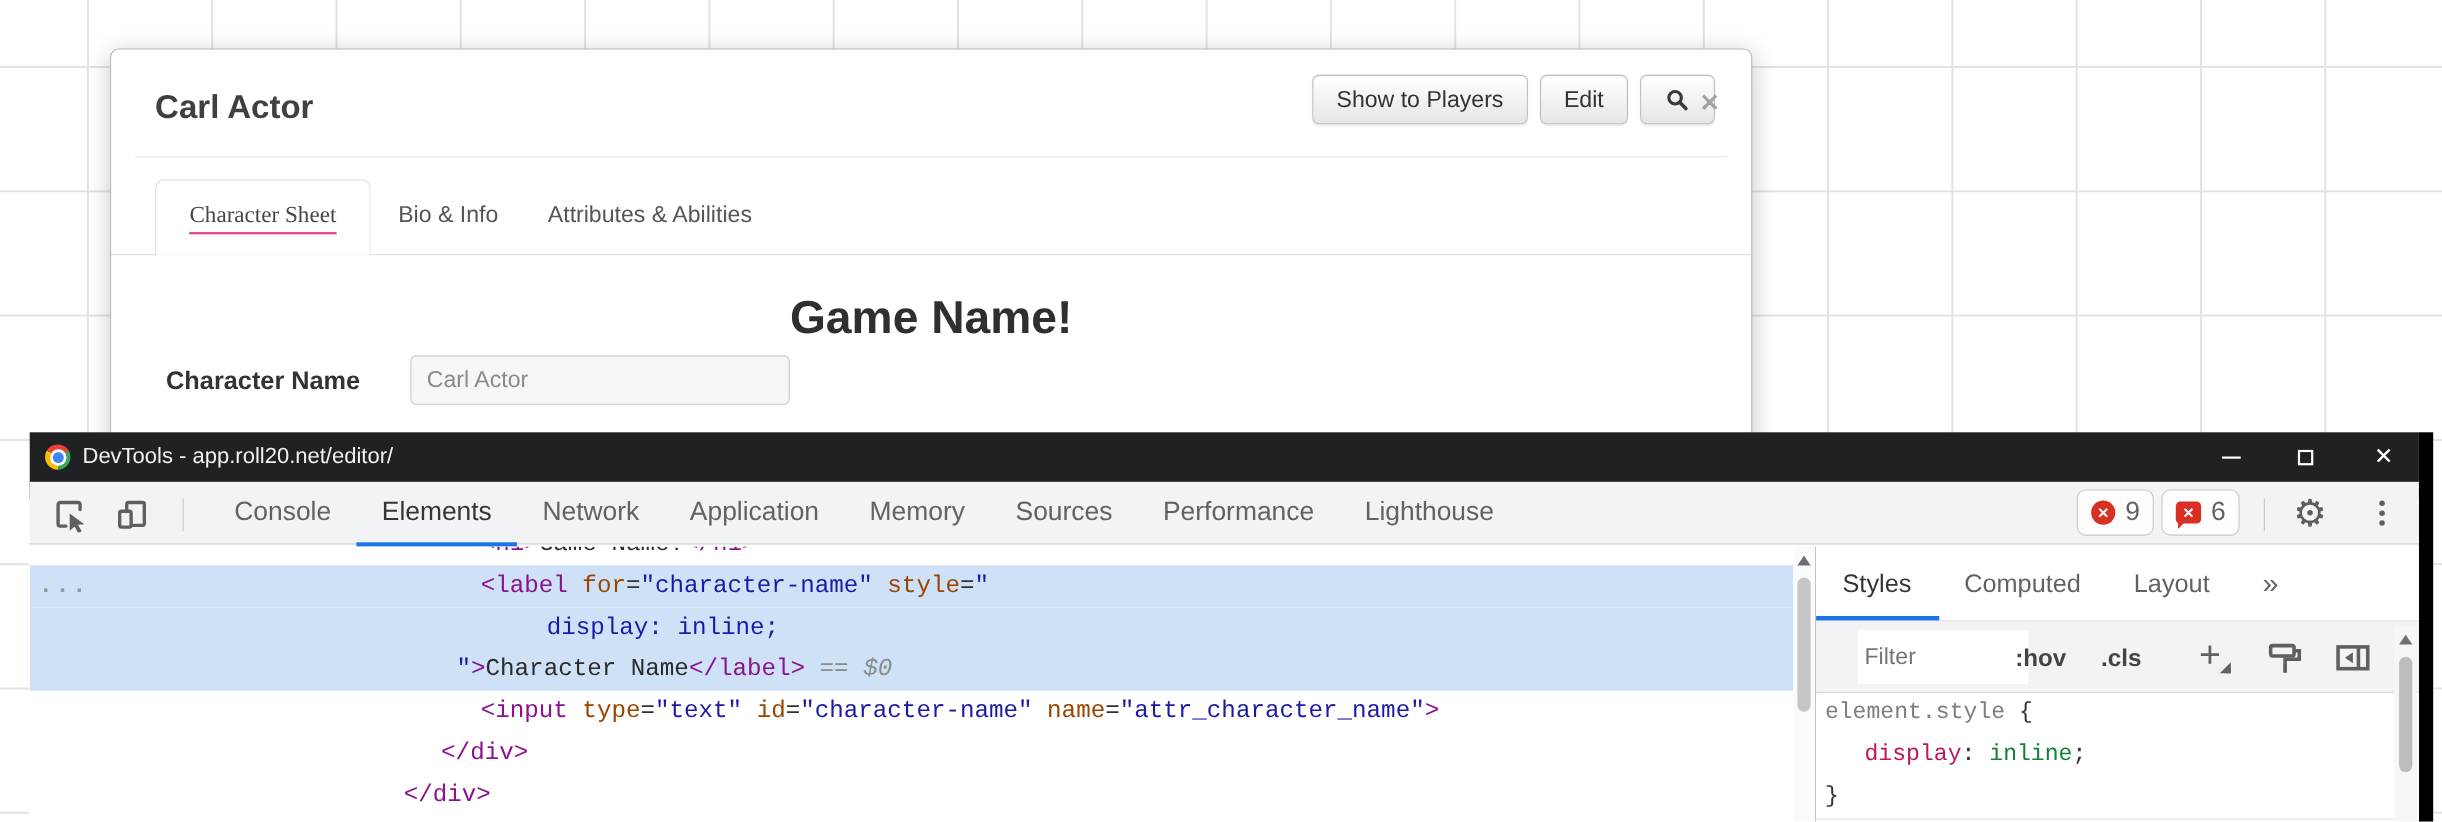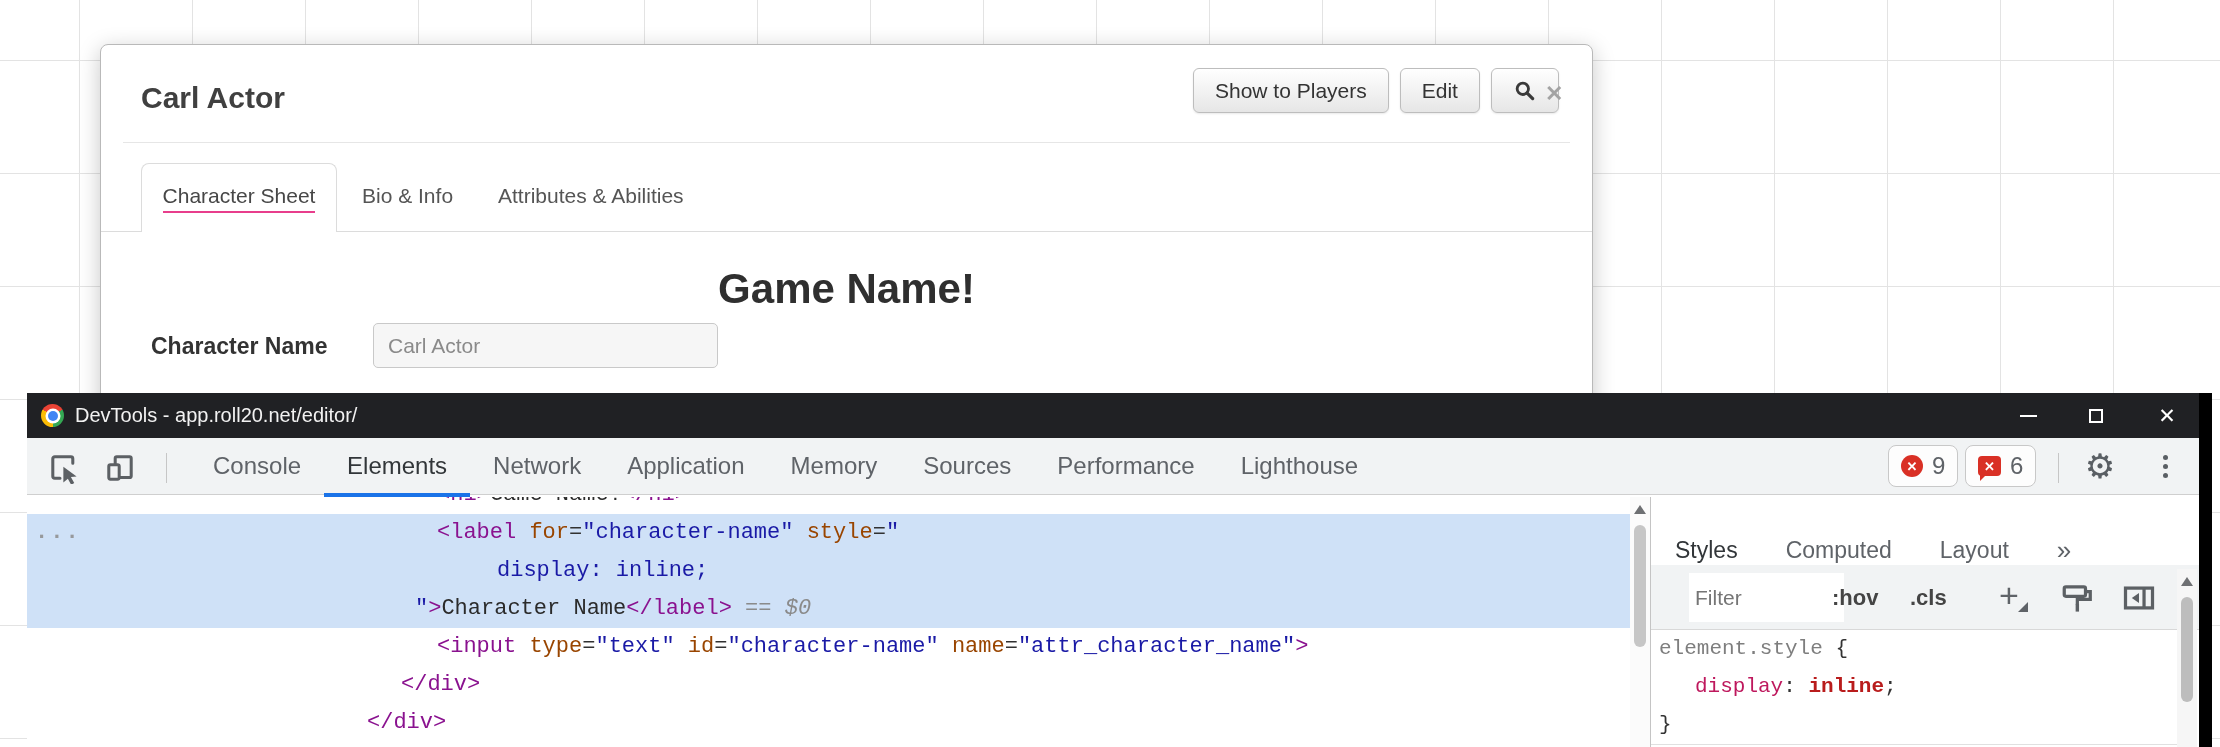--- a/index.html
+++ b/index.html
@@ -22,21 +22,21 @@
   .r20-btn { display:inline-flex; align-items:center; justify-content:center;
     height:45px; padding:0 21px; font-size:21px; color:#333;
     background:linear-gradient(#ffffff,#e6e6e6); border:1px solid #bdbdbd; border-radius:6px;
     box-shadow:0 1px 2px rgba(0,0,0,.09); cursor:pointer; }
   .dlg-close { position:absolute; left:1444px; top:36px; font-size:22px; font-weight:bold; color:#a3a3a3; cursor:pointer; }
   .dlg-divider { position:absolute; top:97px; left:22px; right:22px; border-top:1px solid #e6e6e6; }
 
   .dlg-tabline { position:absolute; top:186px; left:0; right:0; border-top:1px solid #dcdcdc; }
   .dlg-tab-active { position:absolute; left:40px; top:118px; width:196px; height:69px;
     background:#fff; border:1px solid #dcdcdc; border-bottom:none; border-radius:8px 8px 0 0;
-    display:flex; align-items:center; justify-content:center; z-index:2; cursor:pointer; }
+    display:flex; align-items:center; justify-content:center; z-index:2; cursor:pointer;font-family:Liberation Serif, serif; }
   .dlg-tab-active span { font-size:21px; color:#474747; border-bottom:2px solid #e83e8c; padding-bottom:3px; }
   .dlg-tab { position:absolute; top:118px; height:69px; line-height:66px; font-size:21px; color:#555; cursor:pointer; }
   .dlg-tab.bio { left:261px; }
   .dlg-tab.attr { left:397px; }
 
   .dlg-heading { position:absolute; top:220px; left:0; right:0; text-align:center;
     font-size:42px; font-weight:bold; color:#2f2f2f; }
   .dlg-field-label { position:absolute; left:50px; top:288px; font-size:23px; font-weight:bold; color:#333; }
   .dlg-input { position:absolute; left:272px; top:278px; width:345px; height:45px;
     background:#f6f6f6; border:1px solid #c9c9c9; border-radius:5px;
@@ -99,42 +99,42 @@
   .elem-scrollbar { position:absolute; left:1603px; top:0; width:20px; bottom:0; background:#fbfbfb; }
   .sb-up { width:0; height:0; border-left:6px solid transparent; border-right:6px solid transparent;
     border-bottom:9px solid #6e7073; margin:8px auto 0; }
   .elem-thumb { position:absolute; left:4px; top:28px; width:12px; height:122px; background:#c6c6c6; border-radius:6px; }
 
   .v-divider { position:absolute; left:1623px; top:0; width:1px; bottom:0; background:#c4c4c4; }
 
   
   .styles-pane { position:absolute; left:1624px; top:0; width:548px; bottom:0; background:#fff; }
   .sp-tabs { position:absolute; left:0; top:0; right:0; height:68px; border-bottom:1px solid #d4d4d4;
-    display:flex; align-items:center; padding-left:24px; gap:48px; background:#fff;margin-top:20px; }
+    display:flex; align-items:center; padding-left:24px; gap:48px; background:#fff; }
   .sp-tab { font-size:23px; color:#5f6368; cursor:pointer; }
   .sp-tab.active { color:#323639; }
   .sp-underline { position:absolute; left:0; bottom:0; width:112px; height:4px; background:#1a73e8; }
   .sp-more { font-size:26px; color:#5f6368; cursor:pointer; }
 
   .sp-toolbar { position:absolute; left:0; top:68px; right:0; height:65px; background:#f1f3f4;
     border-bottom:1px solid #d8d8d8; }
   .sp-filter { position:absolute; left:2px; top:8px; width:155px; height:49px; border:none; background:#fff;
     font-size:21px; padding:0 6px; color:#333; font-family:"Liberation Sans",sans-serif;margin-left:36px; }
   .sp-filter::placeholder { color:#757575; }
   .sp-toggle { position:absolute; top:0; height:65px; line-height:65px; font-size:22px; font-weight:bold; color:#444; cursor:pointer; }
   .sp-plus { position:absolute; left:348px; top:0; height:65px; line-height:60px; font-size:34px; color:#5f6368; cursor:pointer; }
   .sp-plus::after { content:""; position:absolute; right:-9px; bottom:18px;
     border:5px solid transparent; border-bottom-color:#5f6368; border-right-color:#5f6368; }
   .sp-iconbtn { position:absolute; top:15px; width:36px; height:36px; display:flex; align-items:center; justify-content:center; cursor:pointer; }
 
   .sp-rules { position:absolute; left:0; top:133px; right:20px;
     font-family:"Liberation Mono","DejaVu Sans Mono",monospace; font-size:21px; }
   .sp-ruleline { height:38px; line-height:38px; white-space:pre; padding-left:8px; }
   .sp-ruleline.propline { padding-left:44px; }
-  .sel { color:#7e7e7e; } .brace { color:#333; } .prop { color:#be185d; } .pval { color:#b91c1c;font-weight:bold; }
+  .sel { color:#7e7e7e; } .brace { color:#333; } .prop { color:#be185d; } .pval { color:#15803d; }
   .sp-rule-divider { position:absolute; left:0; top:247px; right:20px; border-top:1px solid #e0e0e0; }
 
   .sp-scrollbar { position:absolute; left:526px; top:72px; width:20px; bottom:0; background:#f6f6f6; }
   .sp-thumb { position:absolute; left:4px; top:28px; width:12px; height:105px; background:#bdbdbd; border-radius:6px; }
 
   svg { display:block; }
 </style>
 </head>
 <body>
 

